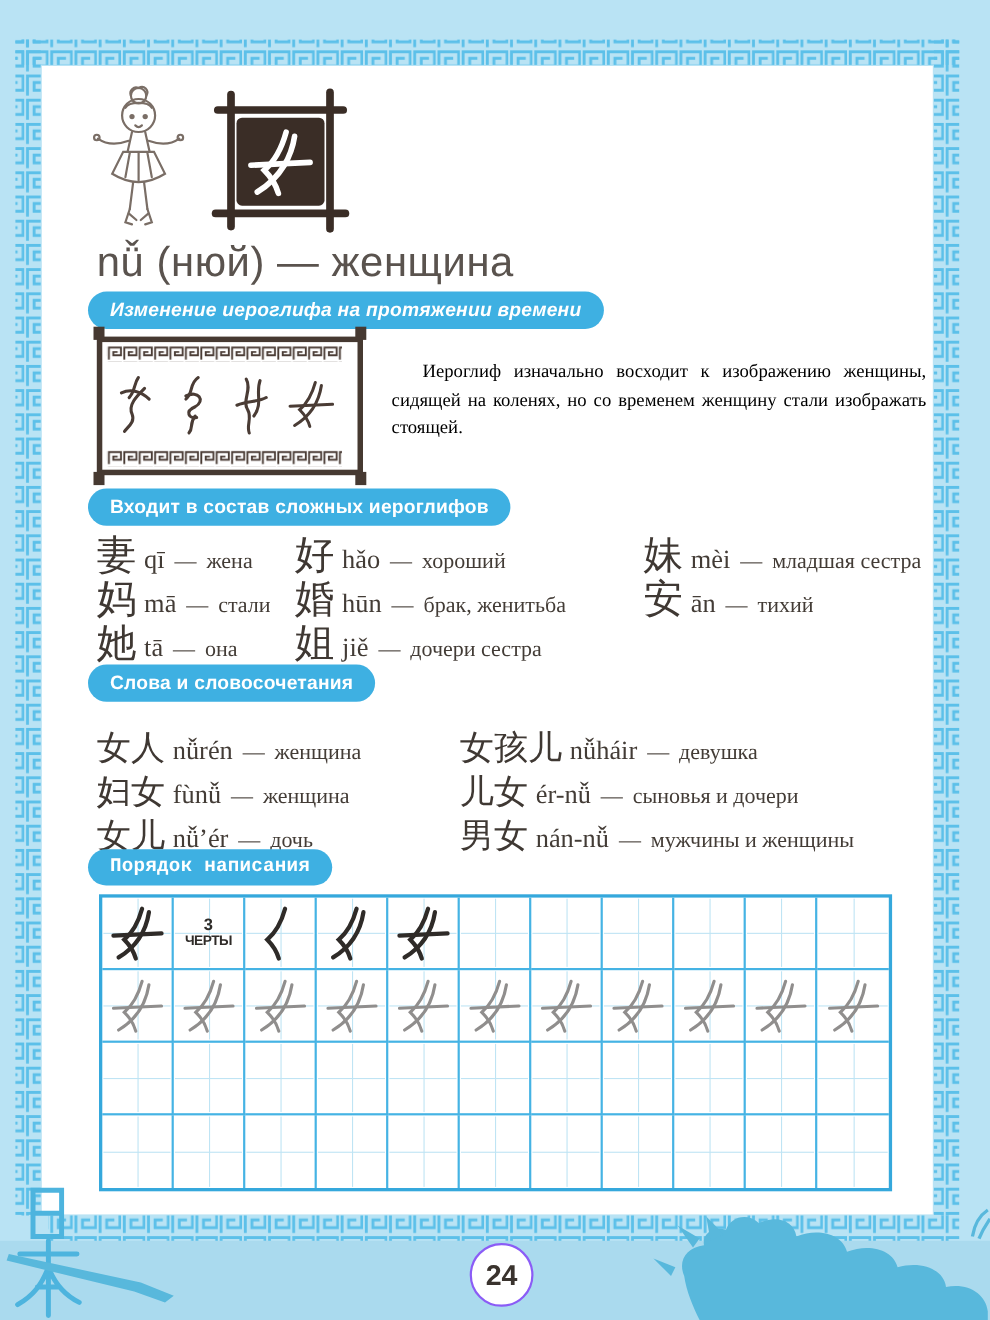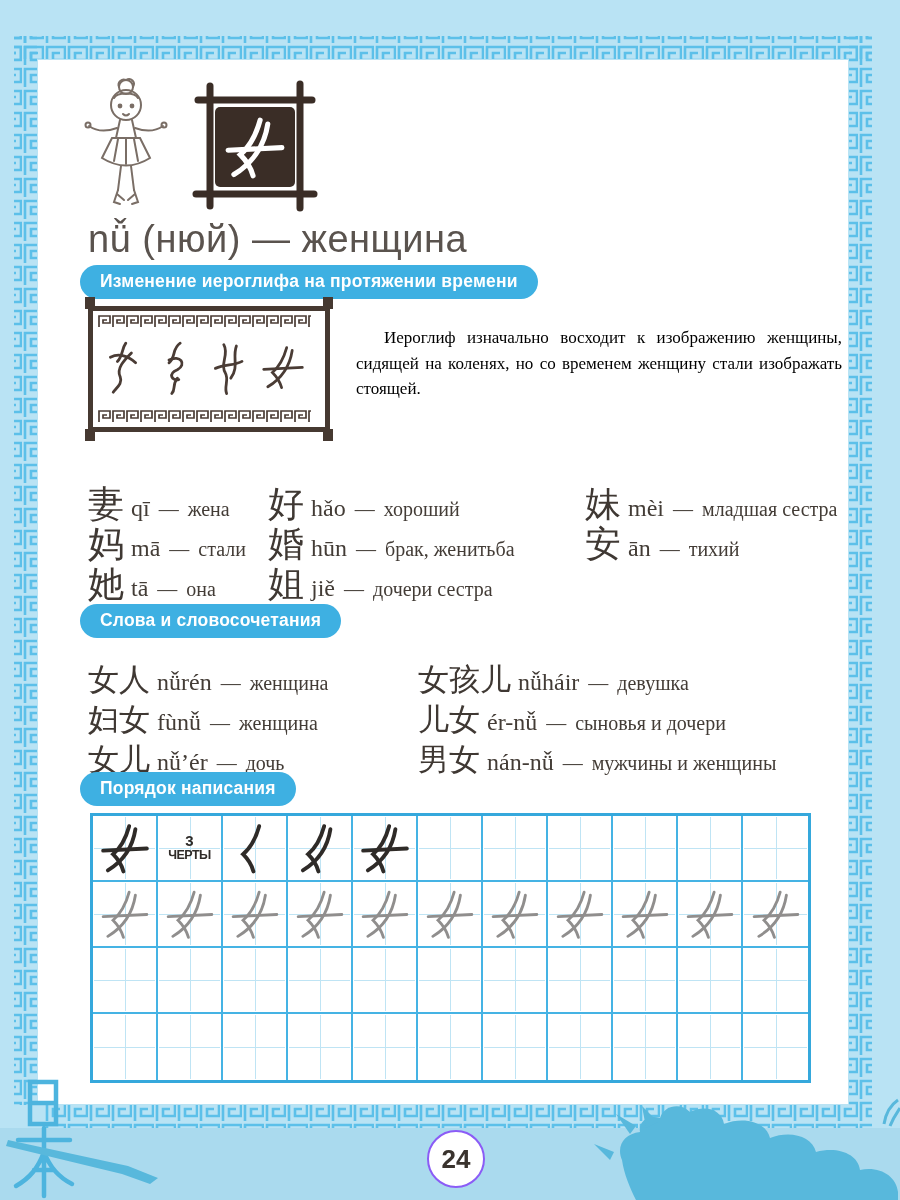--- a/index.html
+++ b/index.html
@@ -132,21 +132,21 @@
     <rect x="27" y="29" width="80" height="80" rx="5" fill="#3a2d26"></rect>
     <g transform="translate(35,37) scale(0.64)" fill="none" stroke="#ffffff" stroke-width="8" stroke-linecap="round">
       <path d="M58 8 C52 30 41 50 27 62 C37 72 44 84 47 95"></path>
       <path d="M70 14 C66 40 52 72 17 93"></path>
       <path d="M8 55 L92 51"></path>
     </g>
   </svg>
 
   <div id="main-title">nǚ (нюй) — женщина</div>
 
-  <div class="pill" style="left:42px;top:205px;">Изменение иероглифа на протяжении времени</div>
+  <div class="pill" style="left:42px;top:205px;font-style:italic;">Изменение иероглифа на протяжении времени</div>
 
   <div id="evo-box">
     <div class="post" style="left:-8px;top:-14px;"></div>
     <div class="post" style="right:-8px;top:-14px;"></div>
     <div class="post" style="left:-8px;bottom:-14px;"></div>
     <div class="post" style="right:-8px;bottom:-14px;"></div>
     <svg class="strip" style="top:3px;">
         <rect width="214" height="15" fill="url(#gk2)"></rect>
       </svg>
     <svg class="strip" style="bottom:3px;">
@@ -171,20 +171,21 @@
       <svg width="46" height="56" viewBox="0 0 100 100" fill="none" stroke="#4a3c35" stroke-width="6" stroke-linecap="round">
         <path d="M58 8 C52 30 41 50 27 62 C37 72 44 84 47 95"></path>
         <path d="M70 14 C66 40 52 72 17 93"></path>
         <path d="M8 55 L92 51"></path>
       </svg>
     </div>
   </div>
 
   <p id="evo-text">Иероглиф изначально восходит к изображению женщины, сидящей на коленях, но со временем женщину стали изображать стоящей.</p>
 
+  <div class="pill" style="left:42px;top:384px;">Входит в состав сложных иероглифов</div>
 
   <div class="col" style="left:50px;top:424px;">
     <div class="entry">
       <span class="hz">妻</span>
       <span class="py">qī</span>
       <span class="dash">—</span>
       <span class="ru">жена</span>
     </div>
     <div class="entry">
       <span class="hz">妈</span>
@@ -273,21 +274,21 @@
       <span class="ru">сыновья и дочери</span>
     </div>
     <div class="entry">
       <span class="hz">男女</span>
       <span class="py">nán-nǚ</span>
       <span class="dash">—</span>
       <span class="ru">мужчины и женщины</span>
     </div>
   </div>
 
-  <div class="pill" style="left:42px;top:712px;">Порядок написания</div>
+  <div class="pill" style="left:42px;top:712px;font-family:Liberation Mono, monospace;">Порядок написания</div>
 
   <div id="grid">
 
     <div class="cell">
       <svg width="52" height="52" viewBox="0 0 100 100" fill="none" stroke="#2f2b28" stroke-width="7.5" stroke-linecap="round">
         <path d="M58 8 C52 30 41 50 27 62 C37 72 44 84 47 95"></path>
           <path d="M70 14 C66 40 52 72 17 93"></path>
           <path d="M8 55 L92 51"></path>
       </svg>
     </div>

